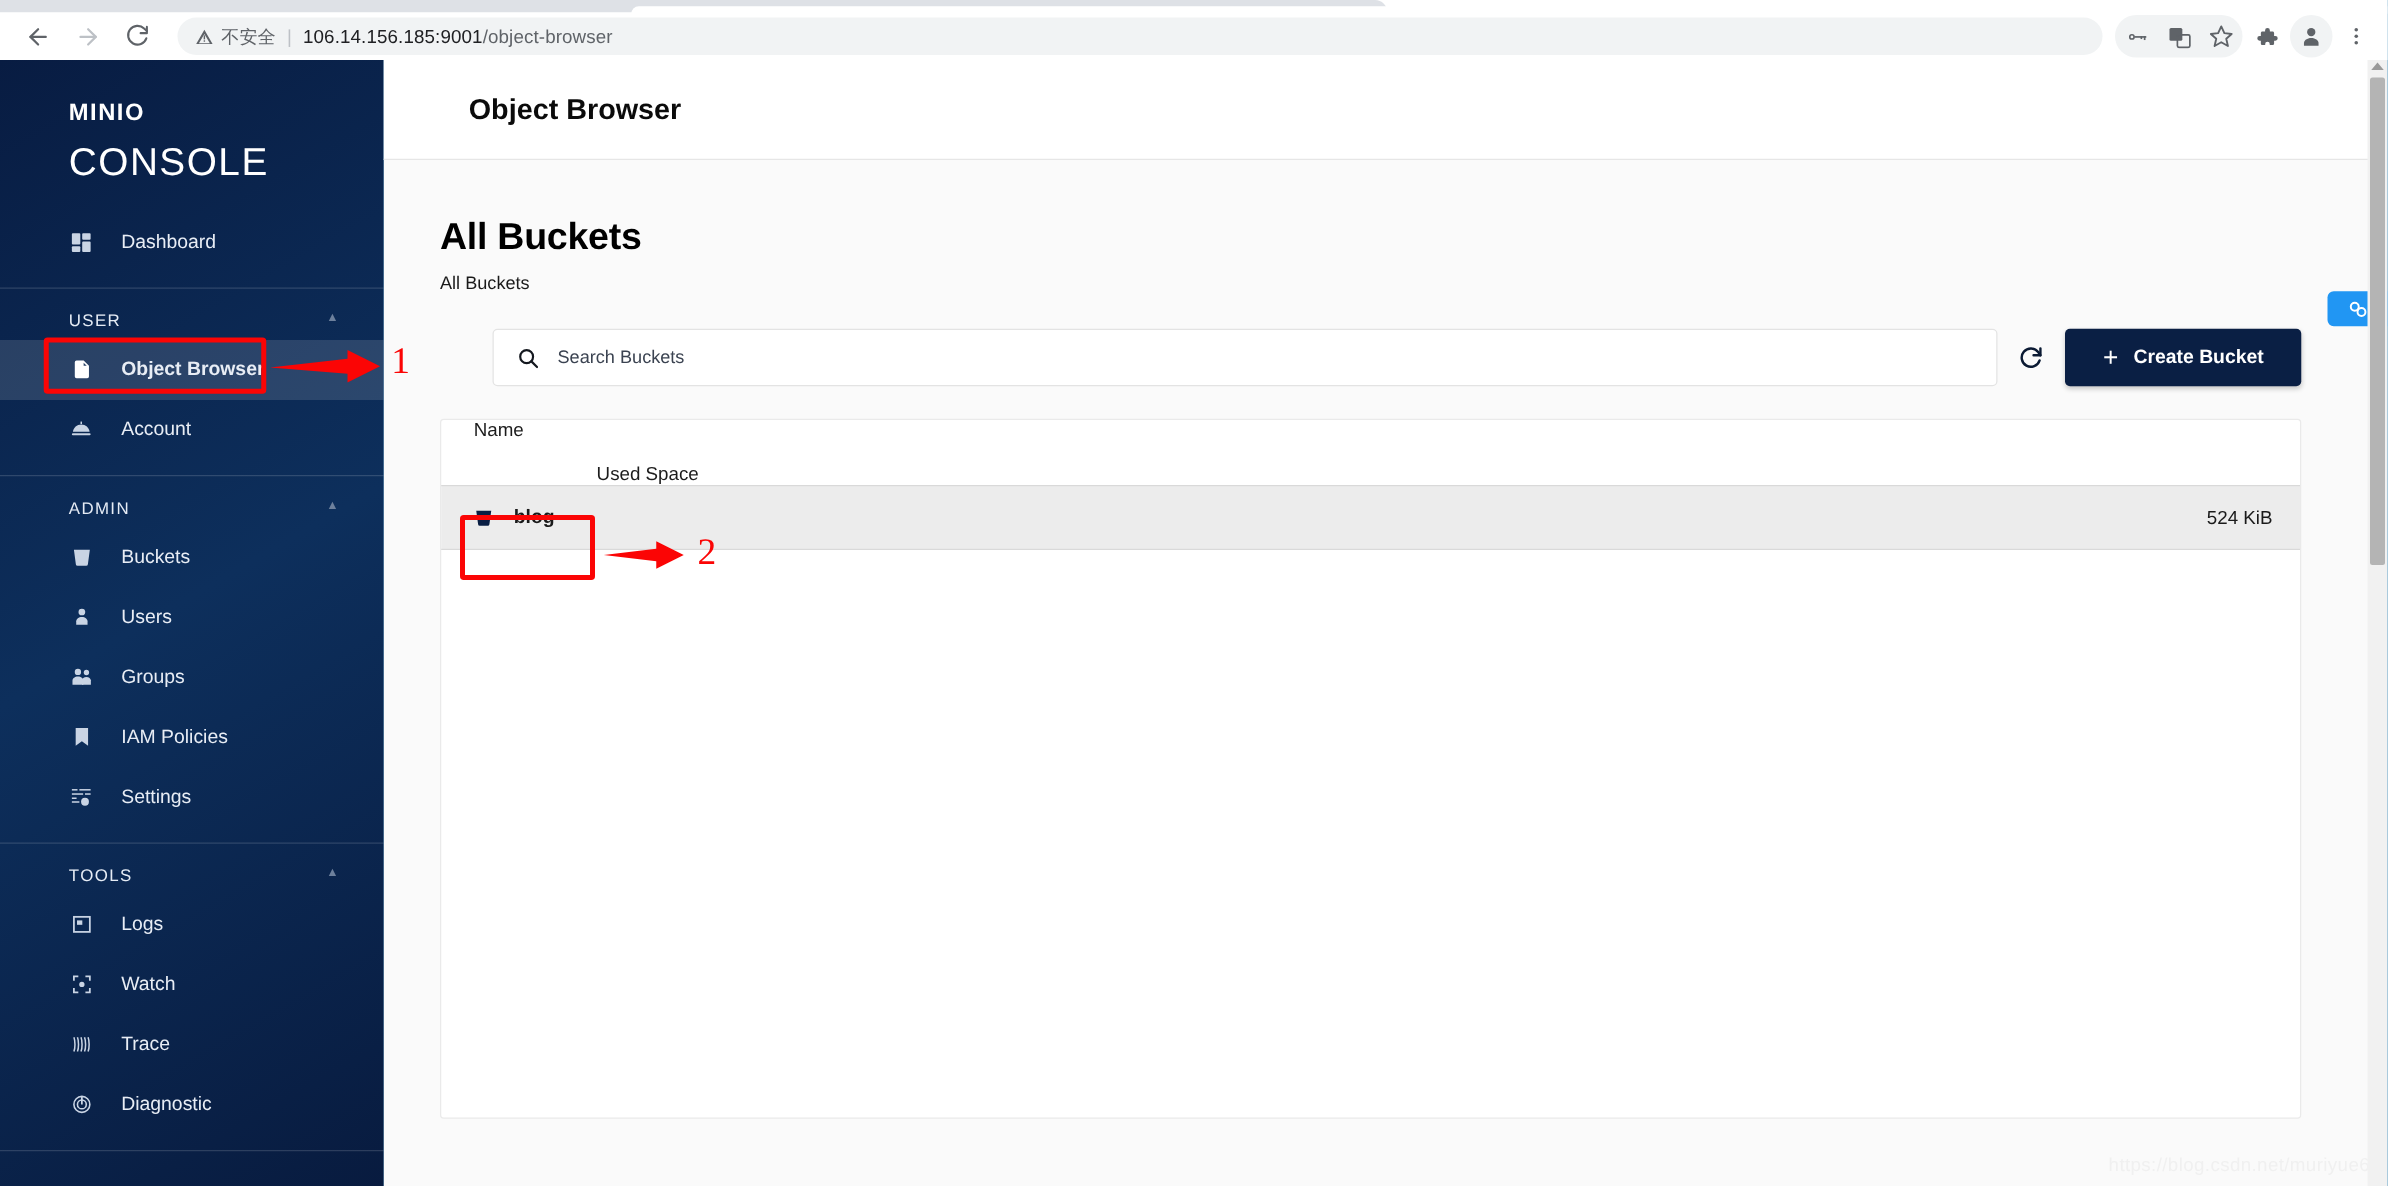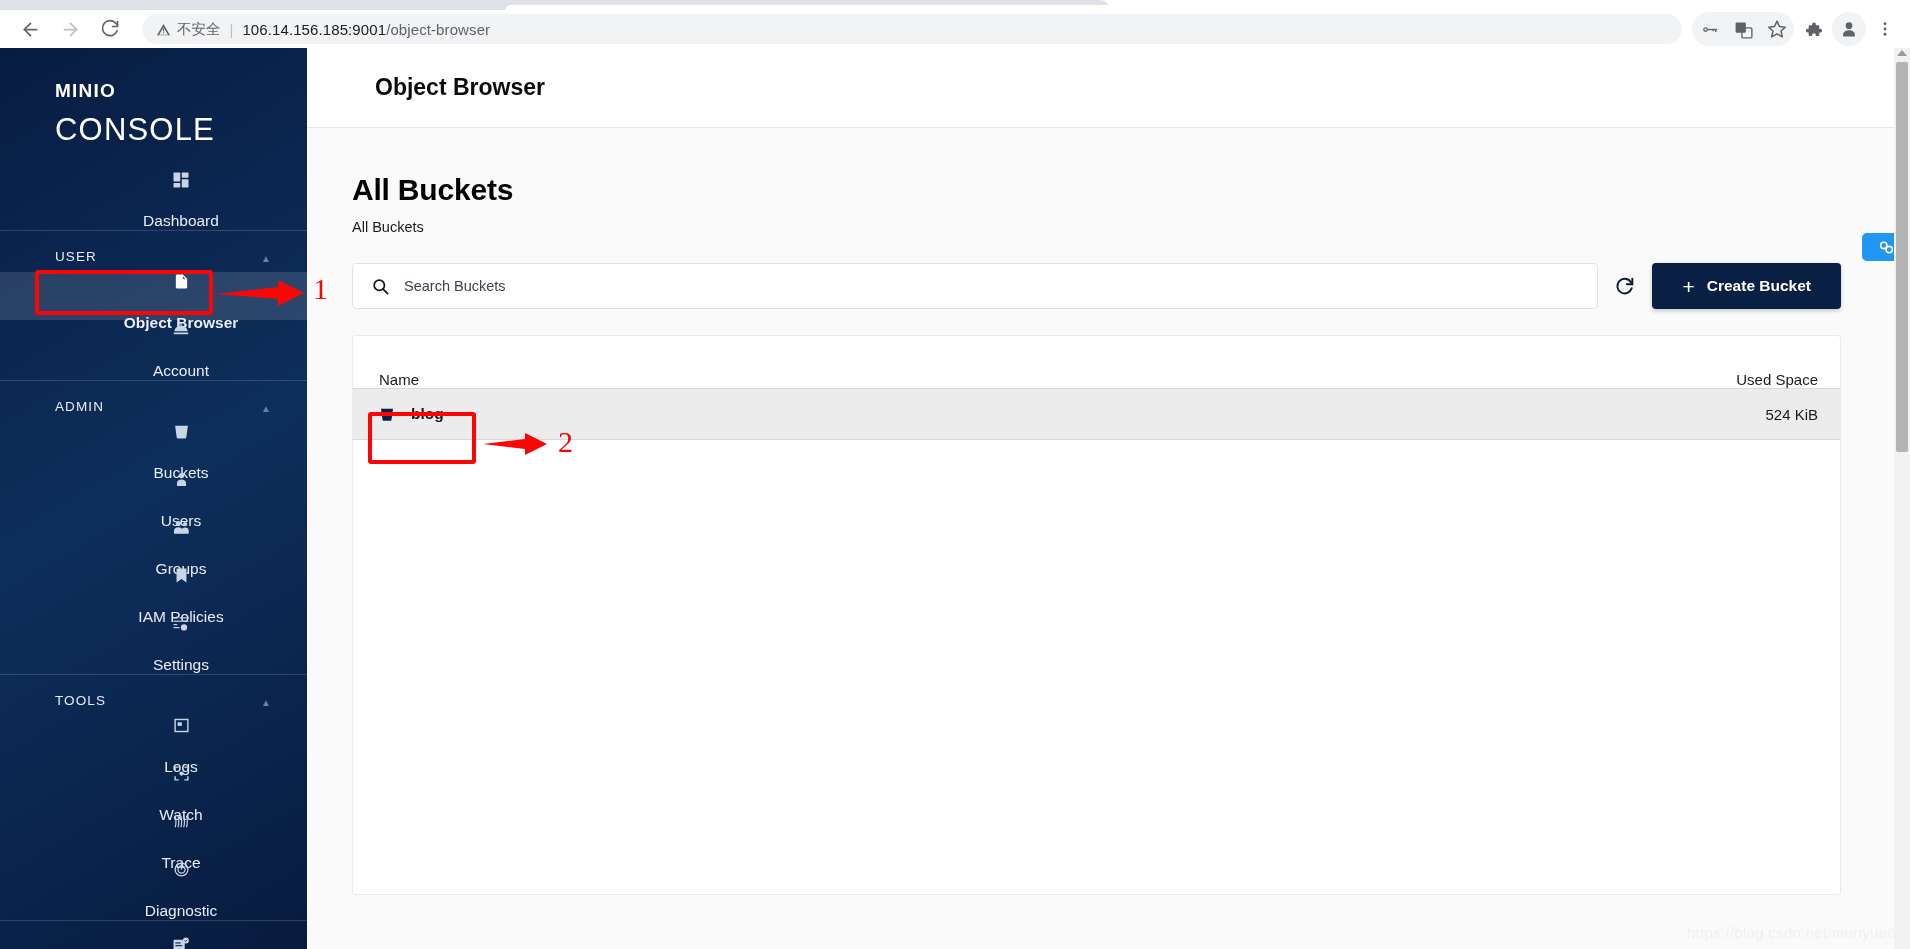--- a/index.html
+++ b/index.html
@@ -40,56 +40,56 @@
 
   
   .sidebar { position: absolute; left: 0; top: 0; width: 307px; height: 901px;
       background: linear-gradient(150deg, #081c42 0%, #0d2f5c 48%, #081b3f 100%);
       color: #fff; overflow: hidden; }
   .logo { padding: 33px 0 0 55px; }
   .logo .mini { font-size: 19px; font-weight: 700; letter-spacing: 1.2px; line-height: 1; }
   .logo .console { font-size: 31px; font-weight: 300; letter-spacing: 1.2px; line-height: 1.15; margin-top: 12px; }
 
   .menu-item { display: flex; align-items: center; height: 48px; padding-left: 55px; gap: 22px;
-      font-size: 15.5px; color: #e8edf5; flex-direction: column; }
+      font-size: 15.5px; color: #e8edf5; }
   .menu-item.active { background: rgba(255,255,255,0.13); font-weight: 700; }
   .menu-item .ico { width: 20px; height: 20px; display: flex; align-items: center; justify-content: center;
       color: #c9d4e4; flex: 0 0 20px; }
   .menu-item.active .ico { color: #ffffff; }
 
-  .sect-hdr { display: flex; align-items: flex-end; justify-content: space-between;
+  .sect-hdr { display: flex; align-items: flex-start; justify-content: space-between;
       padding: 18px 35px 8px 55px; font-size: 13.5px; letter-spacing: 1.1px; color: #e6ecf5; }
   .sect-hdr .chev { color: #6d809c; font-size: 10px; }
   .sect-div { height: 1px; background: rgba(255,255,255,0.15); margin: 12px 0 0 0; }
 
   
   .main { position: absolute; left: 307px; top: 0; width: 1589px; height: 901px; background: #fafafa; }
   .page-hdr { height: 80px; background: #ffffff; border-bottom: 1px solid #e6e6e6;
       display: flex; align-items: center; padding-left: 68px; }
   .page-hdr .title { font-size: 23px; font-weight: 700; color: #0b0b0b; }
 
   .content { padding: 45px 55px 0 45px; }
   .h1 { font-size: 30px; font-weight: 700; color: #000; letter-spacing: -.2px; }
   .crumb { font-size: 14.5px; color: #1a1a1a; margin-top: 12px; }
 
-  .toolrow { display: flex; align-items: center; margin-top: 28px; gap: 0; }
+  .toolrow { display: flex; align-items: center; margin-top: 28px; gap: 0; margin-left: 42px; }
   .searchbox { flex: 1; height: 46px; background: #fff; border: 1px solid #e3e3e3; border-radius: 4px;
       display: flex; align-items: center; padding: 0 18px; gap: 14px; }
   .searchbox .mag { color: #14181f; display: flex; }
   .searchbox .ph { font-size: 14.5px; color: #3b4351; }
   .refresh-btn { width: 54px; height: 46px; display: flex; align-items: center; justify-content: center;
       color: #0b1a33; }
   .create-btn { height: 46px; background: #0a1f44; color: #fff; border: none; border-radius: 4px;
       padding: 0 30px; font-size: 15.5px; font-weight: 700; display: flex; align-items: center; gap: 12px;
       font-family: "Liberation Sans", sans-serif; box-shadow: 0 2px 4px rgba(0,0,0,.2); }
   .create-btn .plus { font-size: 21px; font-weight: 400; line-height: 1; }
 
   .table-card { margin-top: 26px; background: #fff; border: 1px solid #eaeaea; border-radius: 3px;
       height: 560px; }
-  .thead { display: flex; align-items: flex-end; height: 52px; padding: 0 22px 0 26px; }
+  .thead { display: flex; align-items: flex-start; height: 52px; padding: 0 22px 0 26px; flex-direction: column; }
   .th { font-size: 15px; color: #1c1c1c; }
   .th.name { flex: 1; }
   .th.used { width: 180px; text-align: right; }
   .trow { display: flex; align-items: center; height: 52px; padding: 0 22px 0 26px;
       background: #ececec; border-top: 1px solid #d9d9d9; border-bottom: 1px solid #d9d9d9; }
   .td.name { flex: 1; display: flex; align-items: center; gap: 16px; font-size: 15.5px; color: #1a1a1a; font-weight: bold; }
   .td.name .bico { color: #0a1f44; display: flex; }
   .td.used { width: 180px; text-align: right; font-size: 15px; color: #1a1a1a; }
 
   

